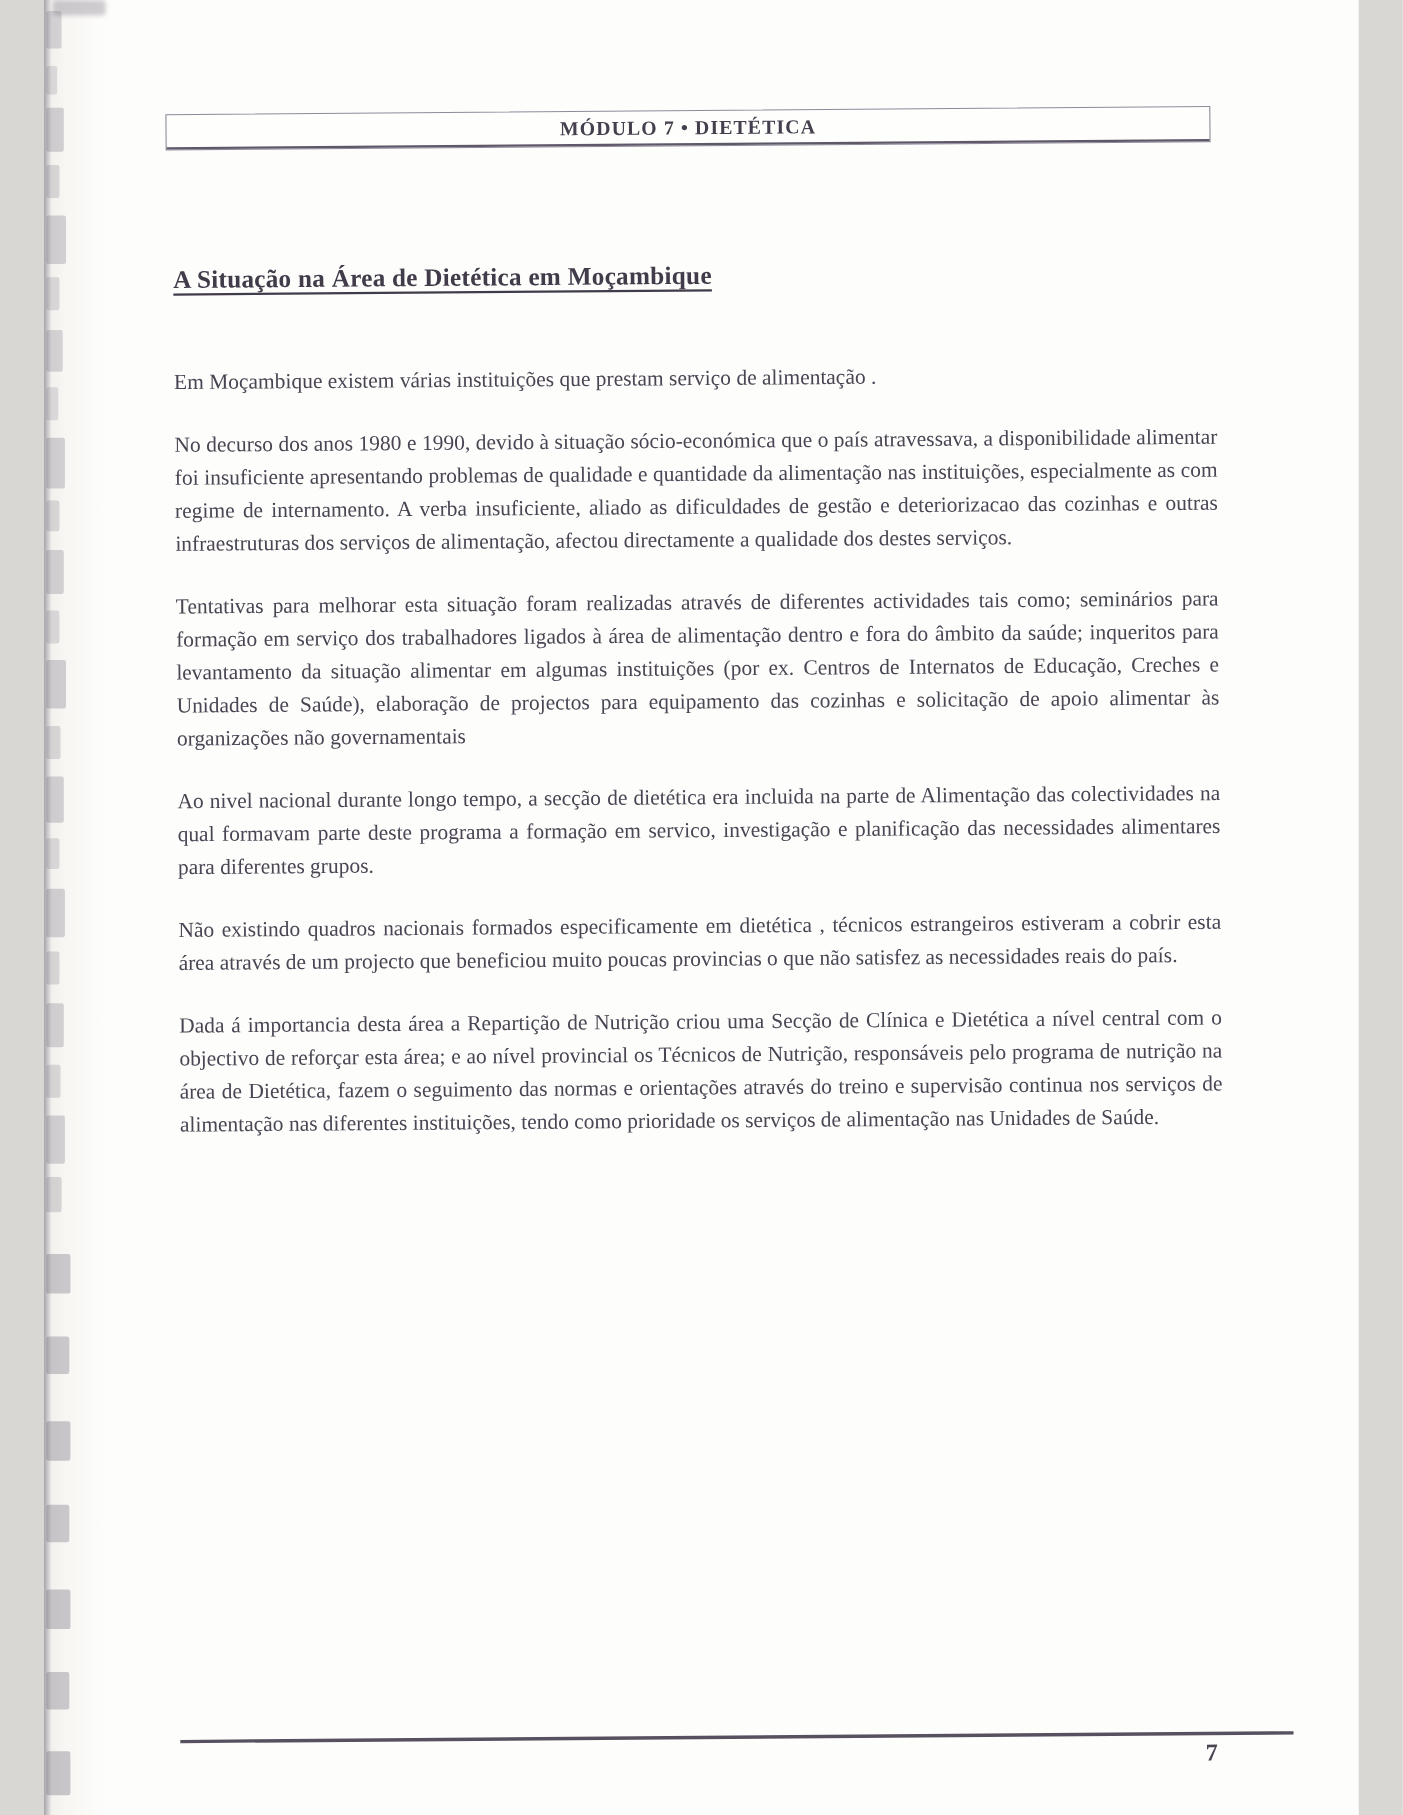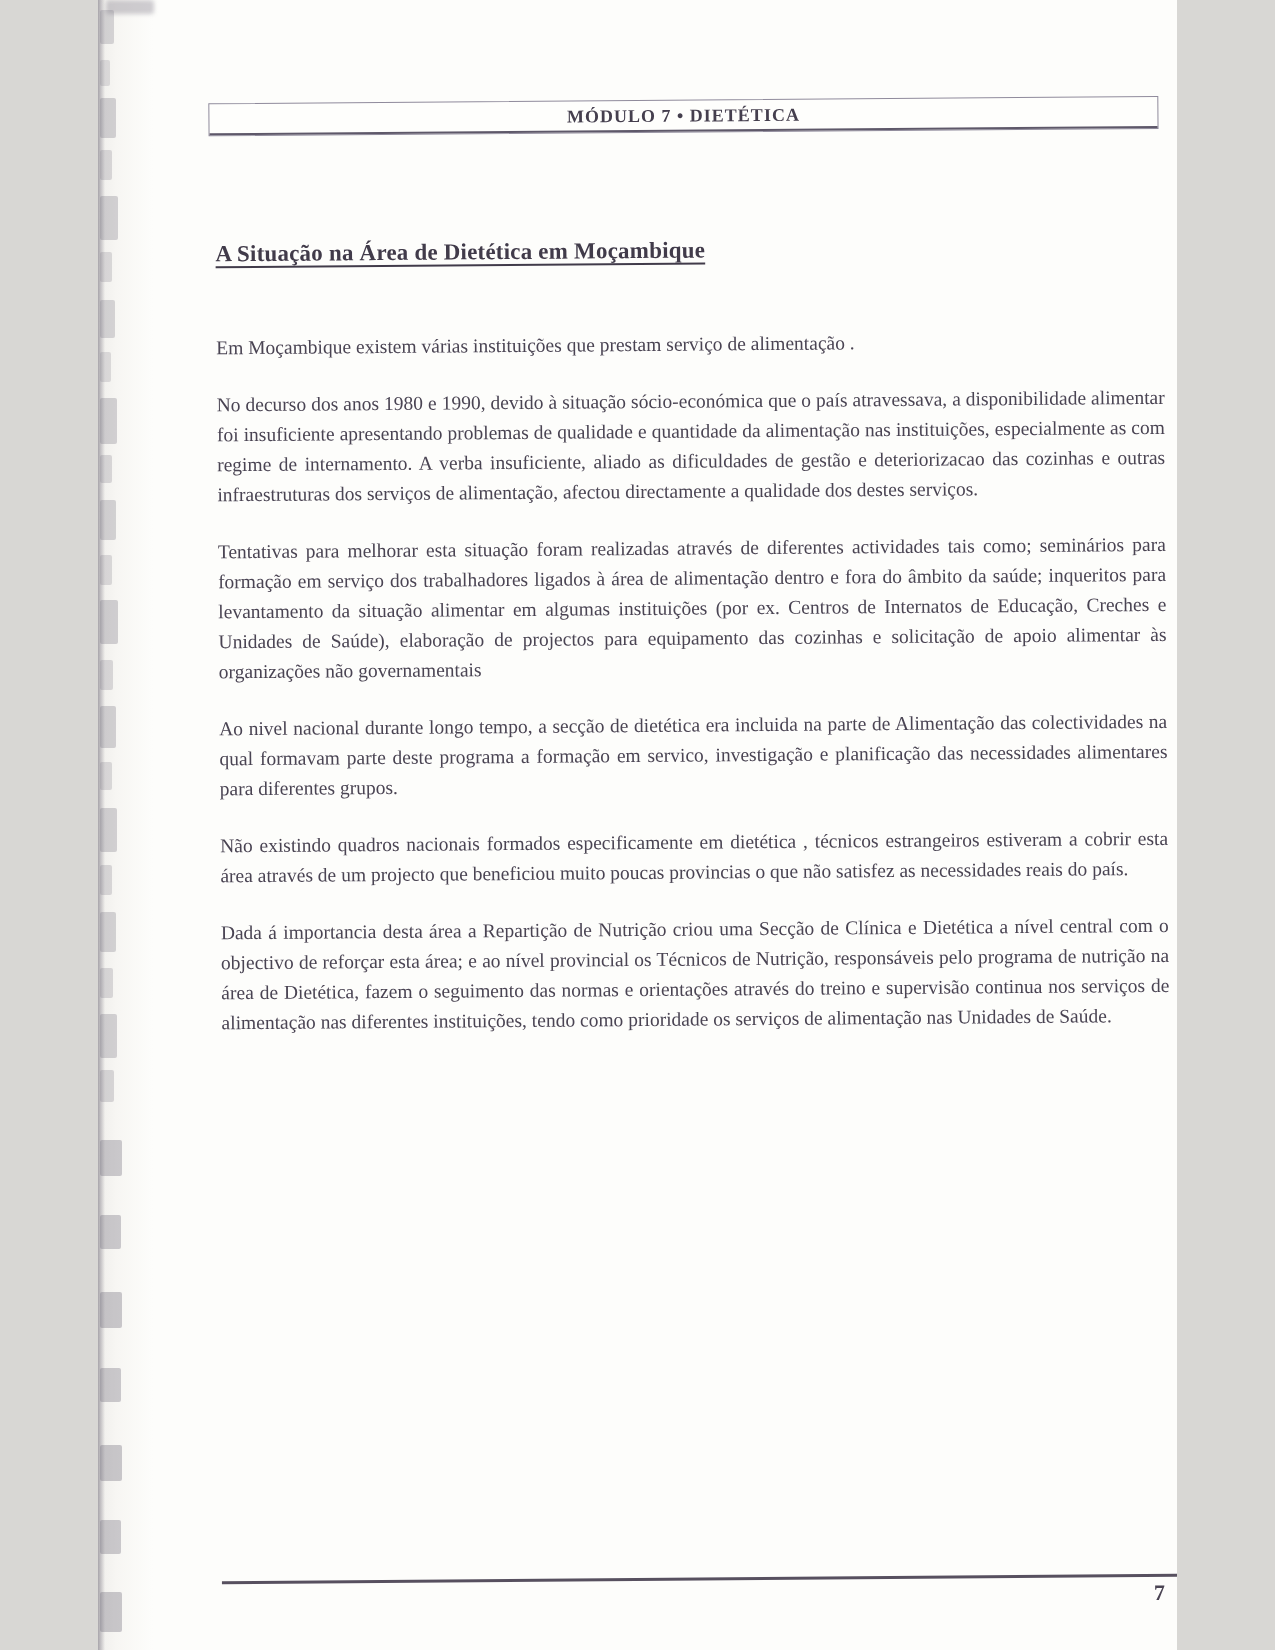--- a/index.html
+++ b/index.html
@@ -1,18 +1,18 @@
 <!DOCTYPE html>
 <html><head>
 <meta charset="utf-8">
 <style>
   html,body{margin:0;padding:0;background:#d8d7d4;}
   .page{
     position:relative;
-    width:1079px;height:1650px;
+    width:1195px;height:1650px;
     margin:0 auto;
     background:
       linear-gradient(90deg, #efeeeb 0px, #f7f6f3 18px, #fdfdfb 55px, #fdfdfb 1240px, #f8f7f5 1275px),
       #fdfdfb;
     overflow:hidden;
     font-family:"Liberation Serif","DejaVu Serif",serif;
     color:#474150;
   }
   .edge-shadow{
     position:absolute;left:0;top:0;bottom:0;width:7px;

